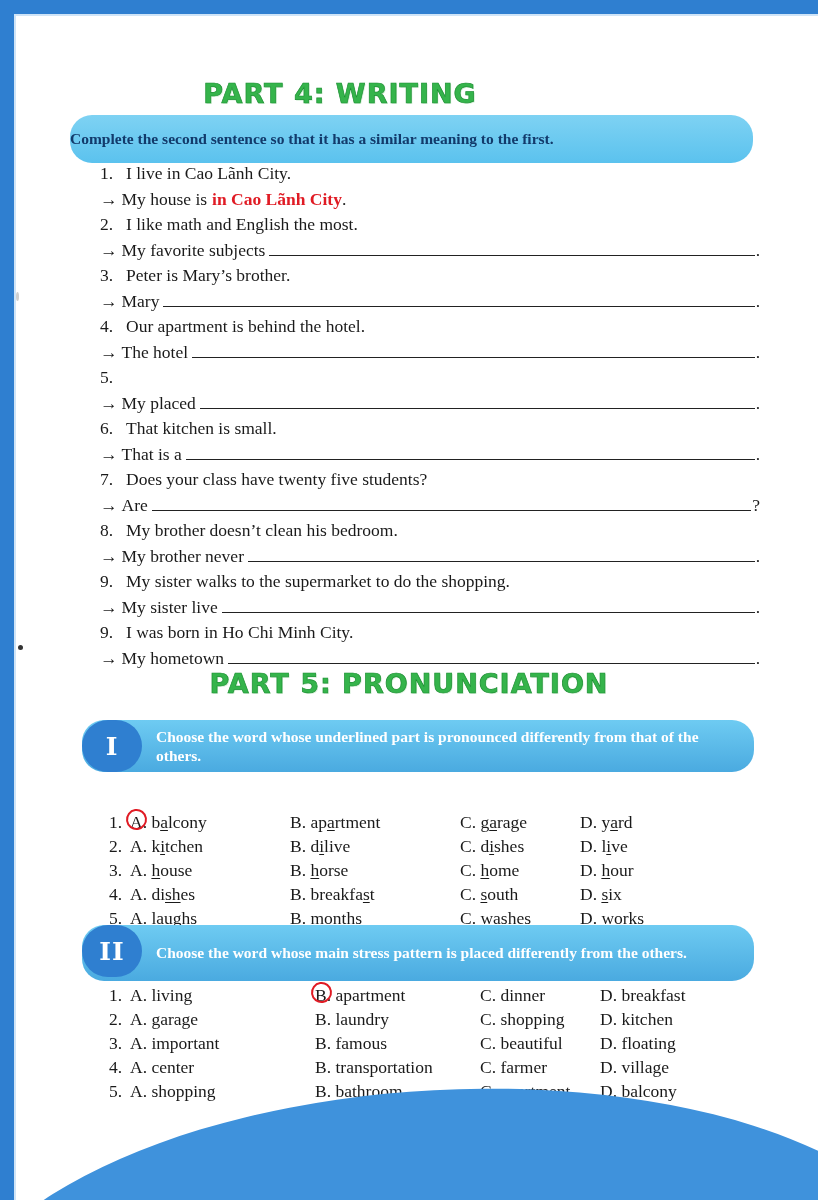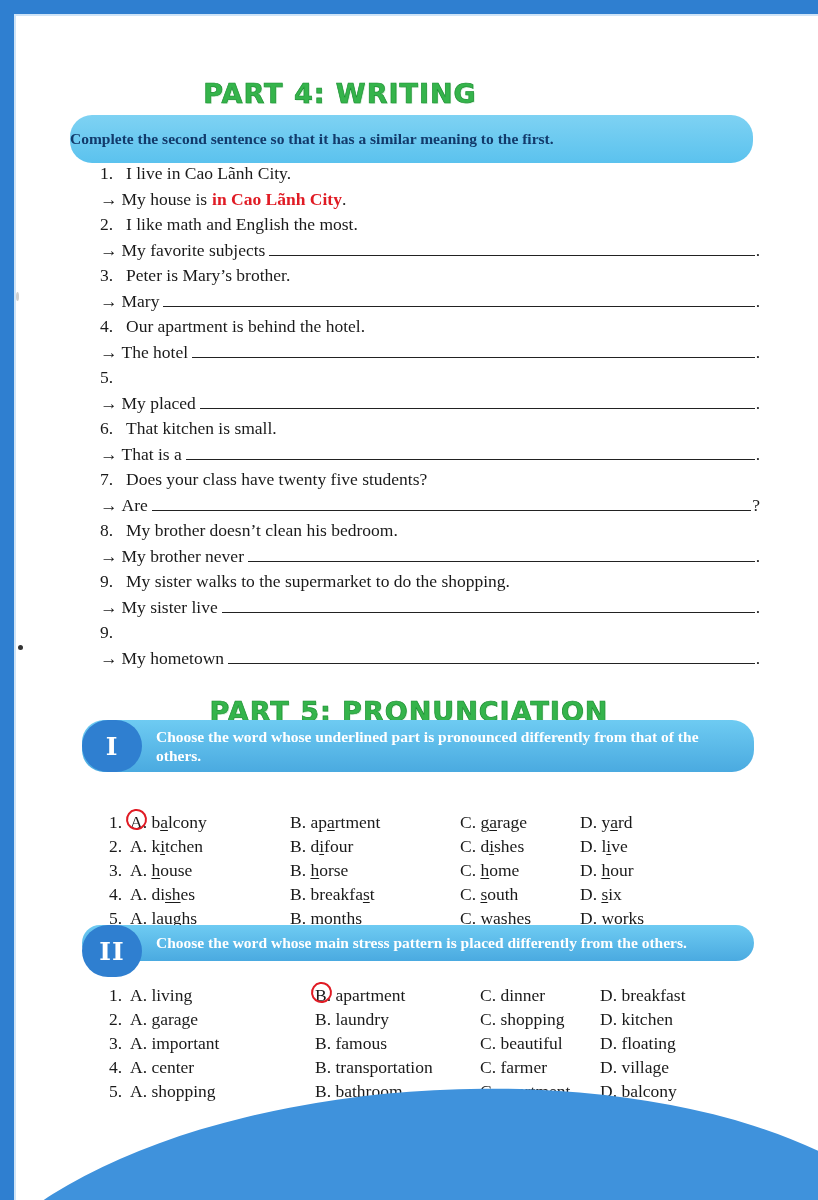--- a/index.html
+++ b/index.html
@@ -78,21 +78,21 @@
     text-align: center;
     font-family: "DejaVu Sans", sans-serif;
     font-weight: bold;
     font-size: 27px;
     letter-spacing: 1px;
     color: #35b44b;
     -webkit-text-stroke: 0.7px #1d8f33;
     text-shadow: 1px 1px 0 #d7f0d9;
   }
   #part4-title { position: absolute; left: 0; top: 78px; width: 680px; }
-  #part5-title { position: absolute; left: 0; top: 668px; width: 818px; margin-top: 28px; }
+  #part5-title { position: absolute; left: 0; top: 668px; width: 818px; }
 
   
   .banner {
     position: absolute;
     background: #56c4ef;
     border-radius: 22px;
     color: #ffffff;
     font-family: "Liberation Serif", serif;
     font-weight: bold;
     font-size: 15.5px;
@@ -107,21 +107,21 @@
     background: linear-gradient(180deg,#7ed2f3 0%, #5bc2ee 100%);
   }
   .banner-pron {
     left: 82px;
     width: 672px;
     background: linear-gradient(180deg,#6ecbf2 0%, #4aaae0 100%);
     padding: 4px 14px 4px 74px;
     line-height: 1.25;
   }
   #banner-pron-1 { top: 720px; height: 52px; }
-  #banner-pron-2 { top: 925px; height: 36px; }
+  #banner-pron-2 { top: 925px; height: 56px; }
   .roman-badge {
     position: absolute;
     left: 82px;
     width: 60px; height: 52px;
     background: #2f7fd0;
     border-radius: 26px;
     color: #ffffff;
     font-family: "DejaVu Serif", serif;
     font-weight: bold;
     font-size: 25px;
@@ -319,20 +319,21 @@
     </div>
     <div class="w-row">
       <span class="w-arrow">→</span>
       <span class="w-text">My sister live</span>
       <span class="w-rule"></span>
       <span class="w-end">.</span>
     </div>
 
     <div class="w-row">
       <span class="w-num wide">9.</span>
+      <span class="w-text">I was born in Ho Chi Minh City.</span>
     </div>
     <div class="w-row">
       <span class="w-arrow">→</span>
       <span class="w-text">My hometown</span>
       <span class="w-rule"></span>
       <span class="w-end">.</span>
     </div>
 
   </div>
 
@@ -349,21 +350,21 @@
       <span class="p-num">1.</span>
       <span class="p-opt"><span class="circle-mark"></span><span>A.</span> <span>b</span><span class="u">a</span><span>lcony</span></span>
       <span class="p-opt"><span>B.</span> <span>ap</span><span class="u">a</span><span>rtment</span></span>
       <span class="p-opt"><span>C.</span> <span>g</span><span class="u">a</span><span>rage</span></span>
       <span class="p-opt"><span>D.</span> <span>y</span><span class="u">a</span><span>rd</span></span>
     </div>
 
     <div class="p-row">
       <span class="p-num">2.</span>
       <span class="p-opt"><span>A.</span> <span>k</span><span class="u">i</span><span>tchen</span></span>
-      <span class="p-opt"><span>B.</span> <span>d</span><span class="u">i</span><span>four</span></span>
+      <span class="p-opt"><span>B.</span> <span>d</span><span class="u">i</span><span>live</span></span>
       <span class="p-opt"><span>C.</span> <span>d</span><span class="u">i</span><span>shes</span></span>
       <span class="p-opt"><span>D.</span> <span>l</span><span class="u">i</span><span>ve</span></span>
     </div>
 
     <div class="p-row">
       <span class="p-num">3.</span>
       <span class="p-opt"><span>A.</span> <span></span><span class="u">h</span><span>ouse</span></span>
       <span class="p-opt"><span>B.</span> <span></span><span class="u">h</span><span>orse</span></span>
       <span class="p-opt"><span>C.</span> <span></span><span class="u">h</span><span>ome</span></span>
       <span class="p-opt"><span>D.</span> <span></span><span class="u">h</span><span>our</span></span>

